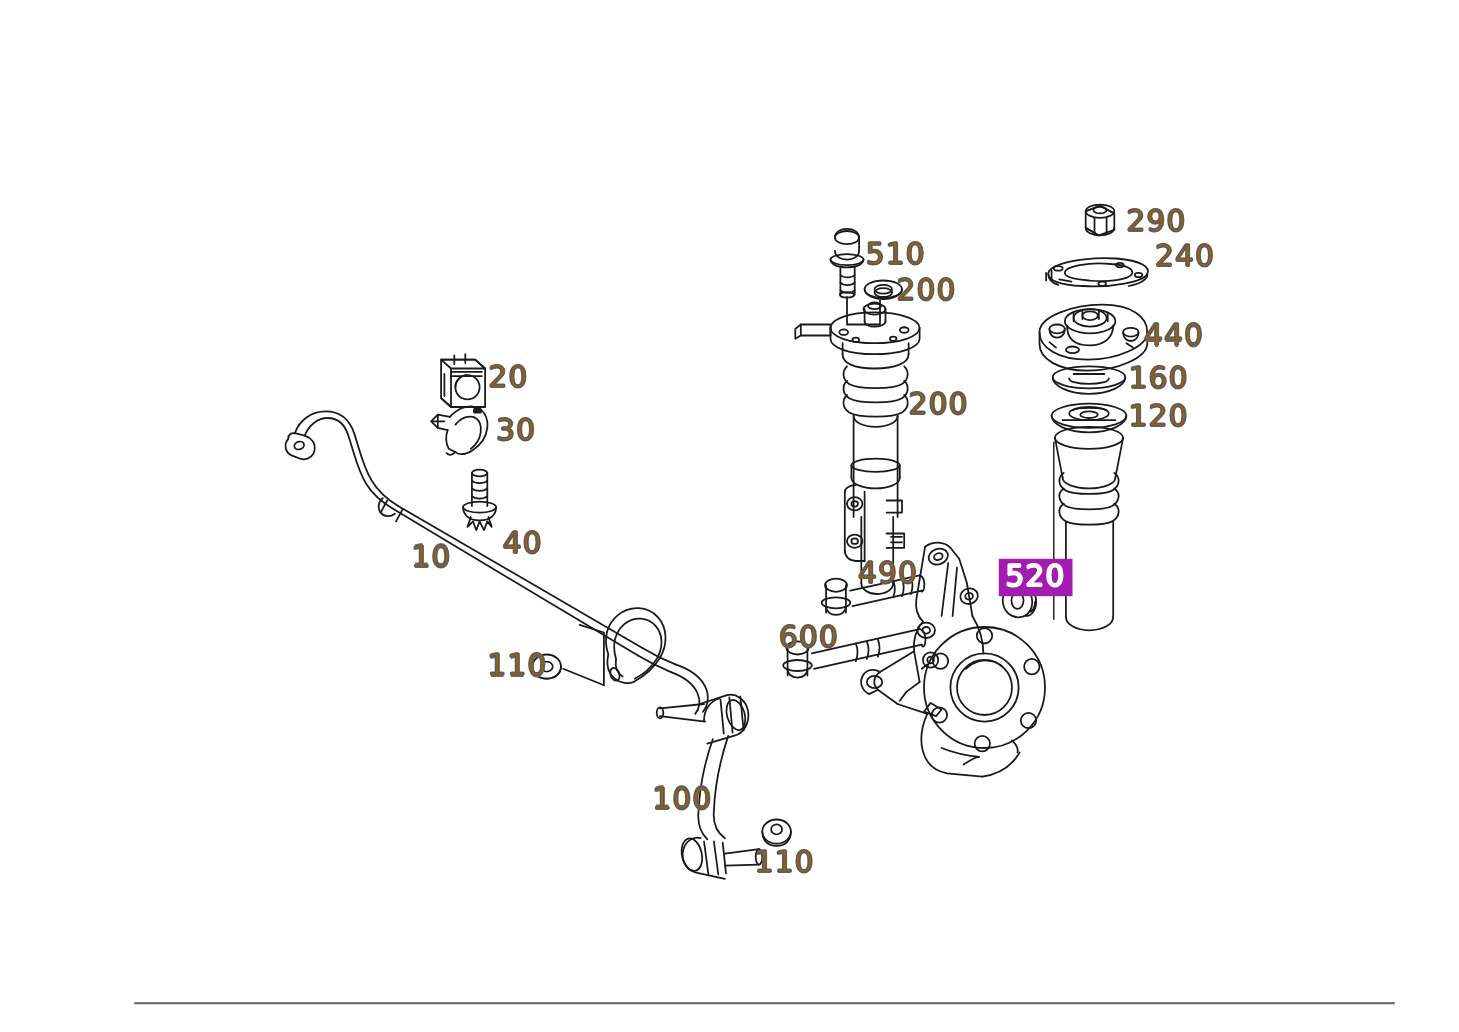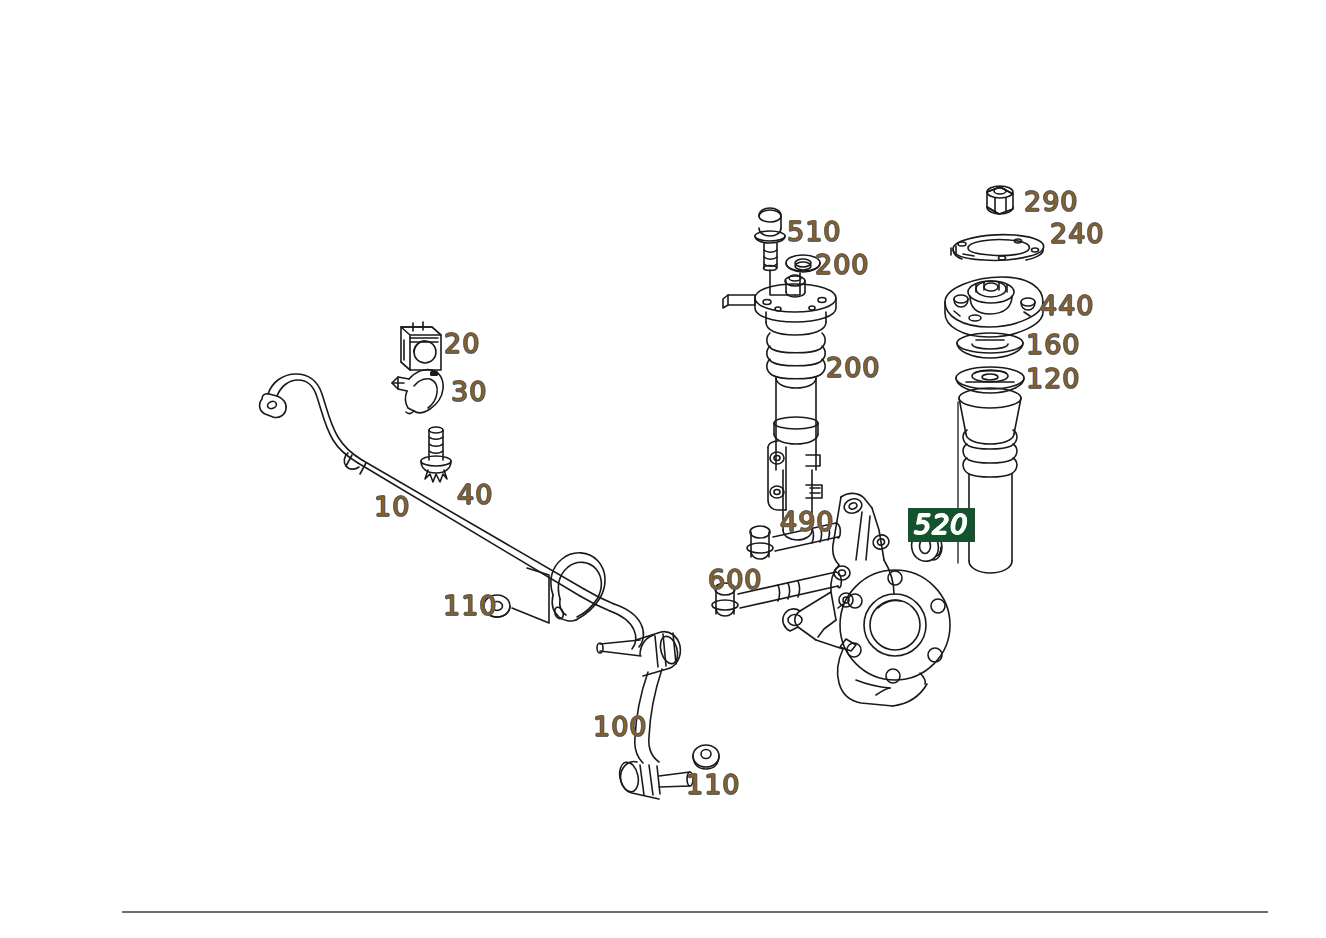--- a/index.html
+++ b/index.html
@@ -34,27 +34,26 @@
     color: #a16207;
     -webkit-text-stroke: 1.1px #5a5a5a;
     text-shadow:
       -1px 0 #6b6b6b, 1px 0 #6b6b6b,
       0 -1px #6b6b6b, 0 1px #6b6b6b;
     white-space: nowrap;
     user-select: none;
   }
   .callout.boxed {
     color: #ffffff;
-    background: #14532d;
+    background: #a21caf;
     padding: 3px 6px 4px 6px;
     -webkit-text-stroke: 1.1px #ffffff;
     text-shadow:
       -1px 0 #ffffff, 1px 0 #ffffff,
       0 -1px #ffffff, 0 1px #ffffff;
-    font-style: italic;
   }
   .footer-rule {
     position: absolute;
     background: #6e6e6e;
     height: 2px;
   }
 </style>
 </head>
 <body>
 

